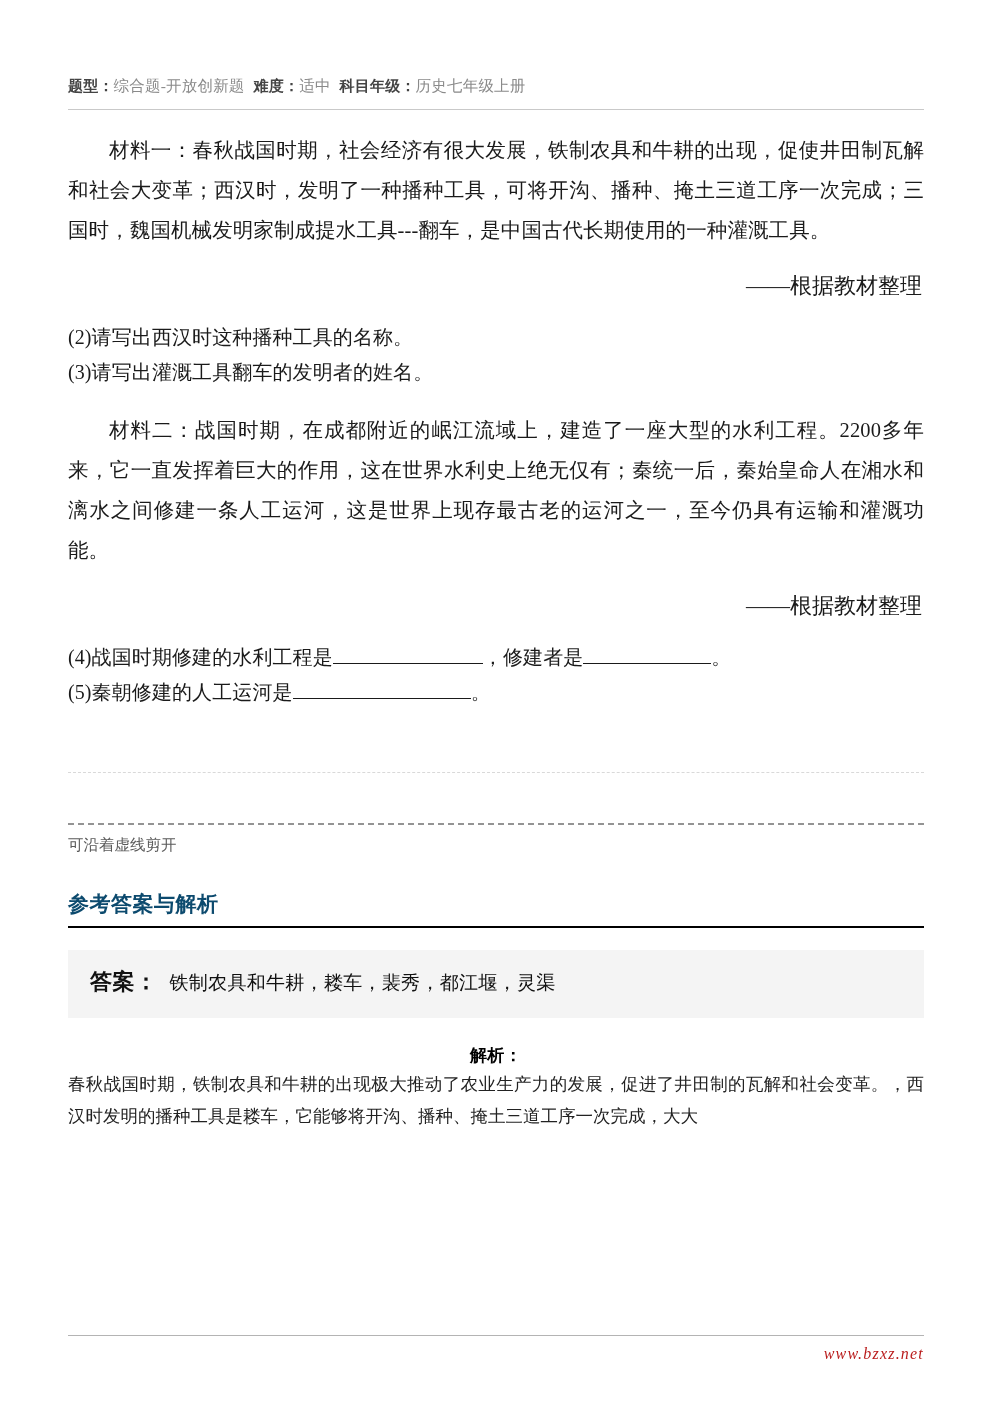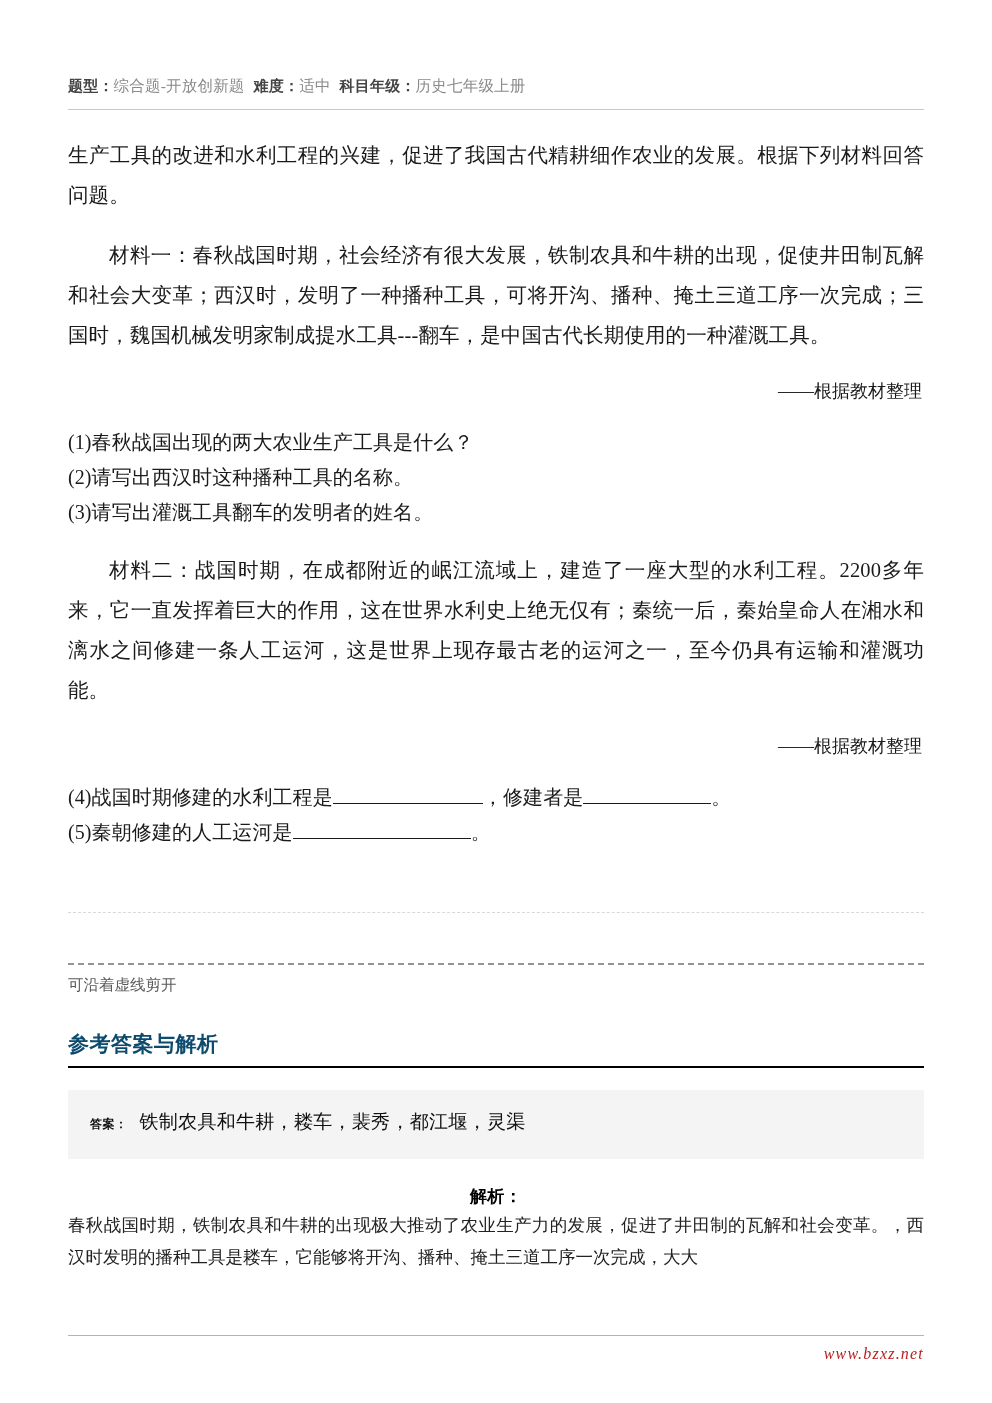--- a/index.html
+++ b/index.html
@@ -67,21 +67,21 @@
   .material {
     margin-top: 20px;
     font-size: 20.5px;
     line-height: 40px;
     text-align: justify;
     text-indent: 2em;
     letter-spacing: 0.1px;
   }
   .source {
     margin-top: 18px;
-    font-size: 18px;
+    font-size: 22px;
     line-height: 36px;
     text-align: right;
     padding-right: 2px;
   }
   .qlist {
     margin-top: 16px;
   }
   .qline {
     font-size: 20px;
     line-height: 35px;
@@ -138,21 +138,21 @@
     box-sizing: border-box;
   }
   .answer-line {
     font-size: 19px;
     line-height: 30px;
     color: #111111;
   }
   .answer-line .alabel {
     font-weight: bold;
     font-family: "Liberation Sans", "DejaVu Sans", sans-serif;
-    font-size: 12px;
+    font-size: 22px;
     letter-spacing: 0.5px;
   }
   .answer-line .atext {
     margin-left: 12px;
     letter-spacing: 0.3px;
   }
 
   .exp-heading {
     margin-top: 26px;
     font-size: 17px;
@@ -196,28 +196,26 @@
 <body>
 
 <div class="page">
   <div class="content">
 
     <div class="meta">
       <span class="lbl">题型：</span><span class="val">综合题-开放创新题</span><span class="sp"></span><span class="lbl">难度：</span><span class="val">适中</span><span class="sp"></span><span class="lbl">科目年级：</span><span class="val">历史七年级上册</span>
     </div>
     <div class="meta-rule"></div>
 
-    <div class="stem">生产工具的改进和水利工程的兴建，促进了我国古代精耕细作农业的发展。根据下列材料回答问题。</div>
 
     <div class="material">材料一：春秋战国时期，社会经济有很大发展，铁制农具和牛耕的出现，促使井田制瓦解和社会大变革；西汉时，发明了一种播种工具，可将开沟、播种、掩土三道工序一次完成；三国时，魏国机械发明家制成提水工具---翻车，是中国古代长期使用的一种灌溉工具。</div>
 
     <div class="source">——根据教材整理</div>
 
     <div class="qlist">
-      <div class="qline">(1)春秋战国出现的两大农业生产工具是什么？</div>
       <div class="qline">(2)请写出西汉时这种播种工具的名称。</div>
       <div class="qline">(3)请写出灌溉工具翻车的发明者的姓名。</div>
     </div>
 
     <div class="material">材料二：战国时期，在成都附近的岷江流域上，建造了一座大型的水利工程。2200多年来，它一直发挥着巨大的作用，这在世界水利史上绝无仅有；秦统一后，秦始皇命人在湘水和漓水之间修建一条人工运河，这是世界上现存最古老的运河之一，至今仍具有运输和灌溉功能。</div>
 
     <div class="source">——根据教材整理</div>
 
     <div class="qlist">
       <div class="qline"><span>(4)战国时期修建的水利工程是</span><span class="blank w1"></span><span>，修建者是</span><span class="blank w2"></span><span>。</span></div>

